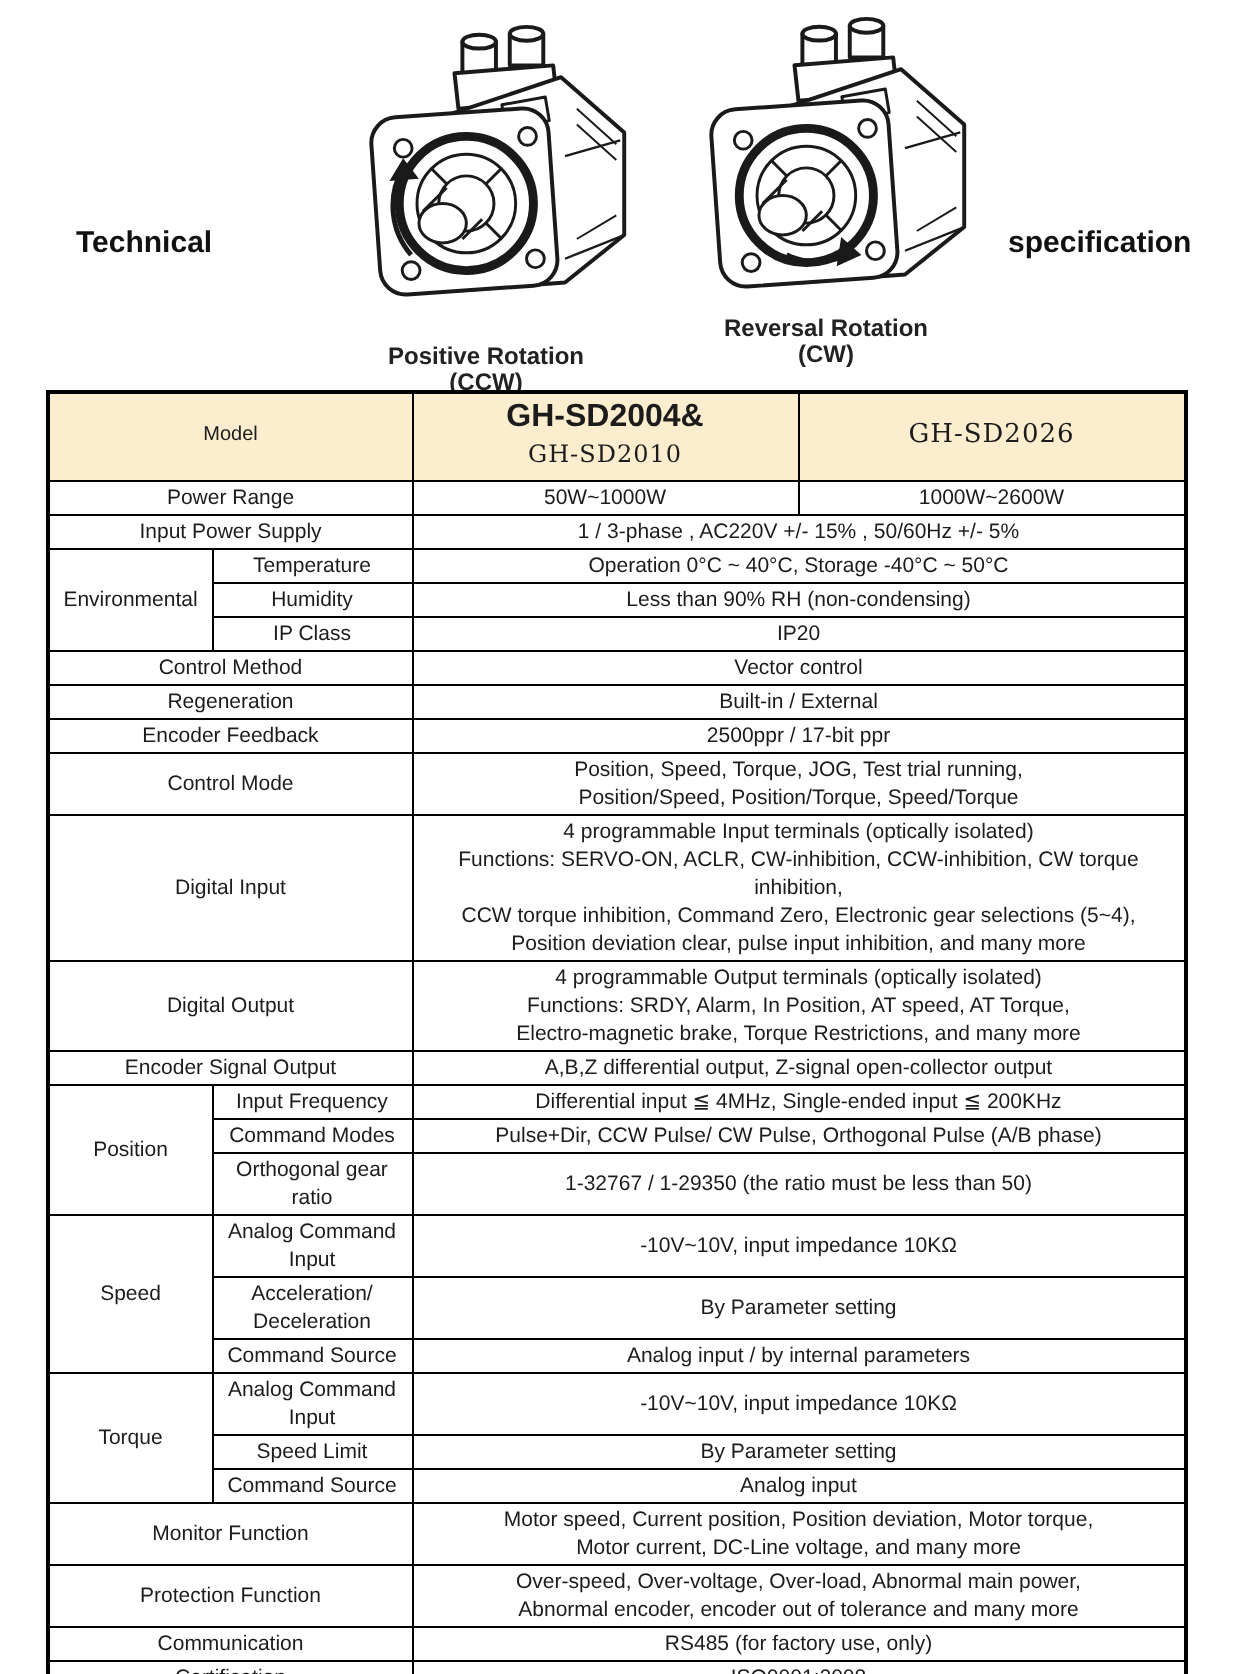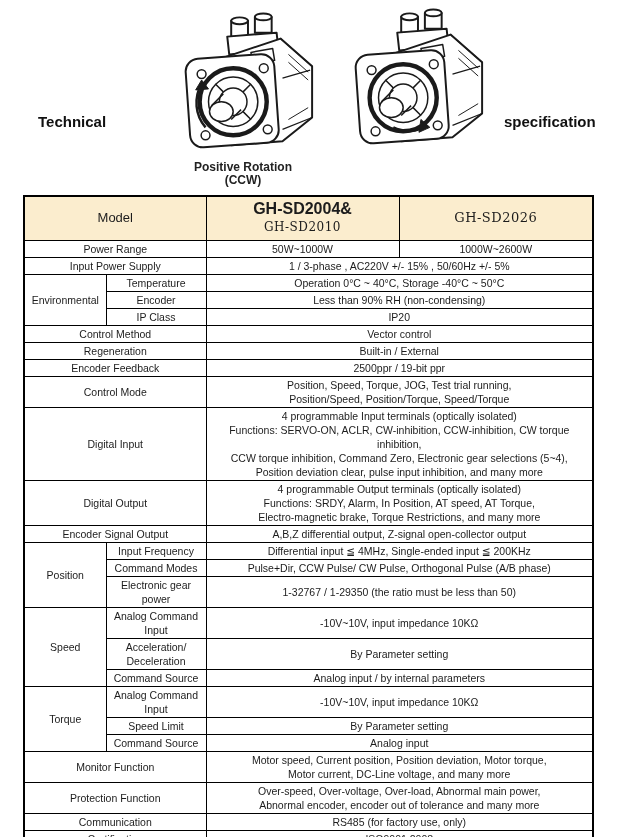--- a/index.html
+++ b/index.html
@@ -24,21 +24,21 @@
 
   .motor-svg { position: absolute; }
   .motor-svg.ccw { left: 172px; top: 8px; width: 148px; height: 150px; }
   .motor-svg.cw  { left: 342px; top: 4px; width: 148px; height: 150px; }
 
   .motor-caption {
     position: absolute; width: 160px;
     text-align: center; font-size: 12px; font-weight: bold;
     line-height: 13px; color: #222;
   }
-  .motor-caption.left  { left: 163px; top: 161px; }
+  .motor-caption.left  { left: 163px; top: 172px; }
   .motor-caption.right { left: 333px; top: 158px; }
 
   
   table.spec {
     position: absolute; left: 23px; top: 195px;
     width: 569px;
     border-collapse: collapse; table-layout: fixed;
     font-size: 10.5px;
   }
   table.spec td {
@@ -46,21 +46,21 @@
     text-align: center; vertical-align: middle;
     padding: 1px 3px;
     line-height: 14px;
     overflow: hidden;
   }
   table.spec { border: 2px solid #000; }
   tr.hdr td {
     background: #FBEDCE;
     height: 44px;
   }
-  td.model-label { font-size: 13px; }
+  td.model-label { font-size: 10px; }
   .model-bold  { font-weight: bold; font-size: 16px; font-family: "Liberation Sans", sans-serif; }
   .model-serif { font-weight: normal; font-size: 12px; font-family: "DejaVu Serif", serif; letter-spacing: 0.5px; margin-top: 4px;}
   td.model-serif-cell { font-family: "DejaVu Serif", serif; font-size: 13px; letter-spacing: 0.5px; margin-left: 12px; }
   tr.single { height: 17px; }
   td.ml { white-space: pre-line; line-height: 16px; padding: 1px 4px; }
 </style>
 </head>
 <body>
 
 <div class="page">
@@ -118,20 +118,24 @@
     <g fill="none" stroke="#1a1a1a" stroke-width="2.5">
       <path d="M52 124 A34 34 0 0 0 86 122"></path>
       <path d="M80 116 L89 124 L78 129 Z" fill="#1a1a1a" stroke-width="1"></path>
     </g>
   </svg>
 
   <div class="motor-caption left">
     <div>Positive Rotation</div>
     <div>(CCW)</div>
   </div>
+  <div class="motor-caption right">
+    <div>Reversal Rotation</div>
+    <div>(CW)</div>
+  </div>
 
   <table class="spec">
     <colgroup>
       <col style="width:82px">
         <col style="width:100px">
       <col style="width:193px">
         <col style="width:194px">
     </colgroup>
 
     <tbody>
@@ -154,39 +158,39 @@
       <td colspan="2">Input Power Supply</td>
       <td colspan="2">1 / 3-phase , AC220V +/- 15% , 50/60Hz +/- 5%</td>
     </tr>
 
     <tr class="single">
       <td rowspan="3">Environmental</td>
       <td>Temperature</td>
       <td colspan="2">Operation 0°C ~ 40°C, Storage -40°C ~ 50°C</td>
     </tr>
     <tr class="single">
-      <td>Encoder</td>
+      <td>Humidity</td>
       <td colspan="2">Less than 90% RH (non-condensing)</td>
     </tr>
     <tr class="single">
       <td>IP Class</td>
       <td colspan="2">IP20</td>
     </tr>
 
     <tr class="single">
       <td colspan="2">Control Method</td>
       <td colspan="2">Vector control</td>
     </tr>
     <tr class="single">
       <td colspan="2">Regeneration</td>
       <td colspan="2">Built-in / External</td>
     </tr>
     <tr class="single">
       <td colspan="2">Encoder Feedback</td>
-      <td colspan="2">2500ppr / 19-bit ppr</td>
+      <td colspan="2">2500ppr / 17-bit ppr</td>
     </tr>
 
     <tr>
       <td colspan="2">Control Mode</td>
       <td colspan="2" class="ml">Position, Speed, Torque, JOG, Test trial running,
 Position/Speed, Position/Torque, Speed/Torque</td>
     </tr>
 
     <tr>
       <td colspan="2">Digital Input</td>
@@ -211,21 +215,21 @@
     <tr class="single">
       <td rowspan="3">Position</td>
       <td>Input Frequency</td>
       <td colspan="2">Differential input ≦ 4MHz, Single-ended input ≦ 200KHz</td>
     </tr>
     <tr class="single">
       <td>Command Modes</td>
       <td colspan="2">Pulse+Dir, CCW Pulse/ CW Pulse, Orthogonal Pulse (A/B phase)</td>
     </tr>
     <tr class="single">
-      <td>Electronic gear power</td>
+      <td>Orthogonal gear ratio</td>
       <td colspan="2">1-32767 / 1-29350 (the ratio must be less than 50)</td>
     </tr>
 
     <tr class="single">
       <td rowspan="3">Speed</td>
       <td>Analog Command Input</td>
       <td colspan="2">-10V~10V, input impedance 10KΩ</td>
     </tr>
     <tr class="single">
       <td>Acceleration/ Deceleration</td>

